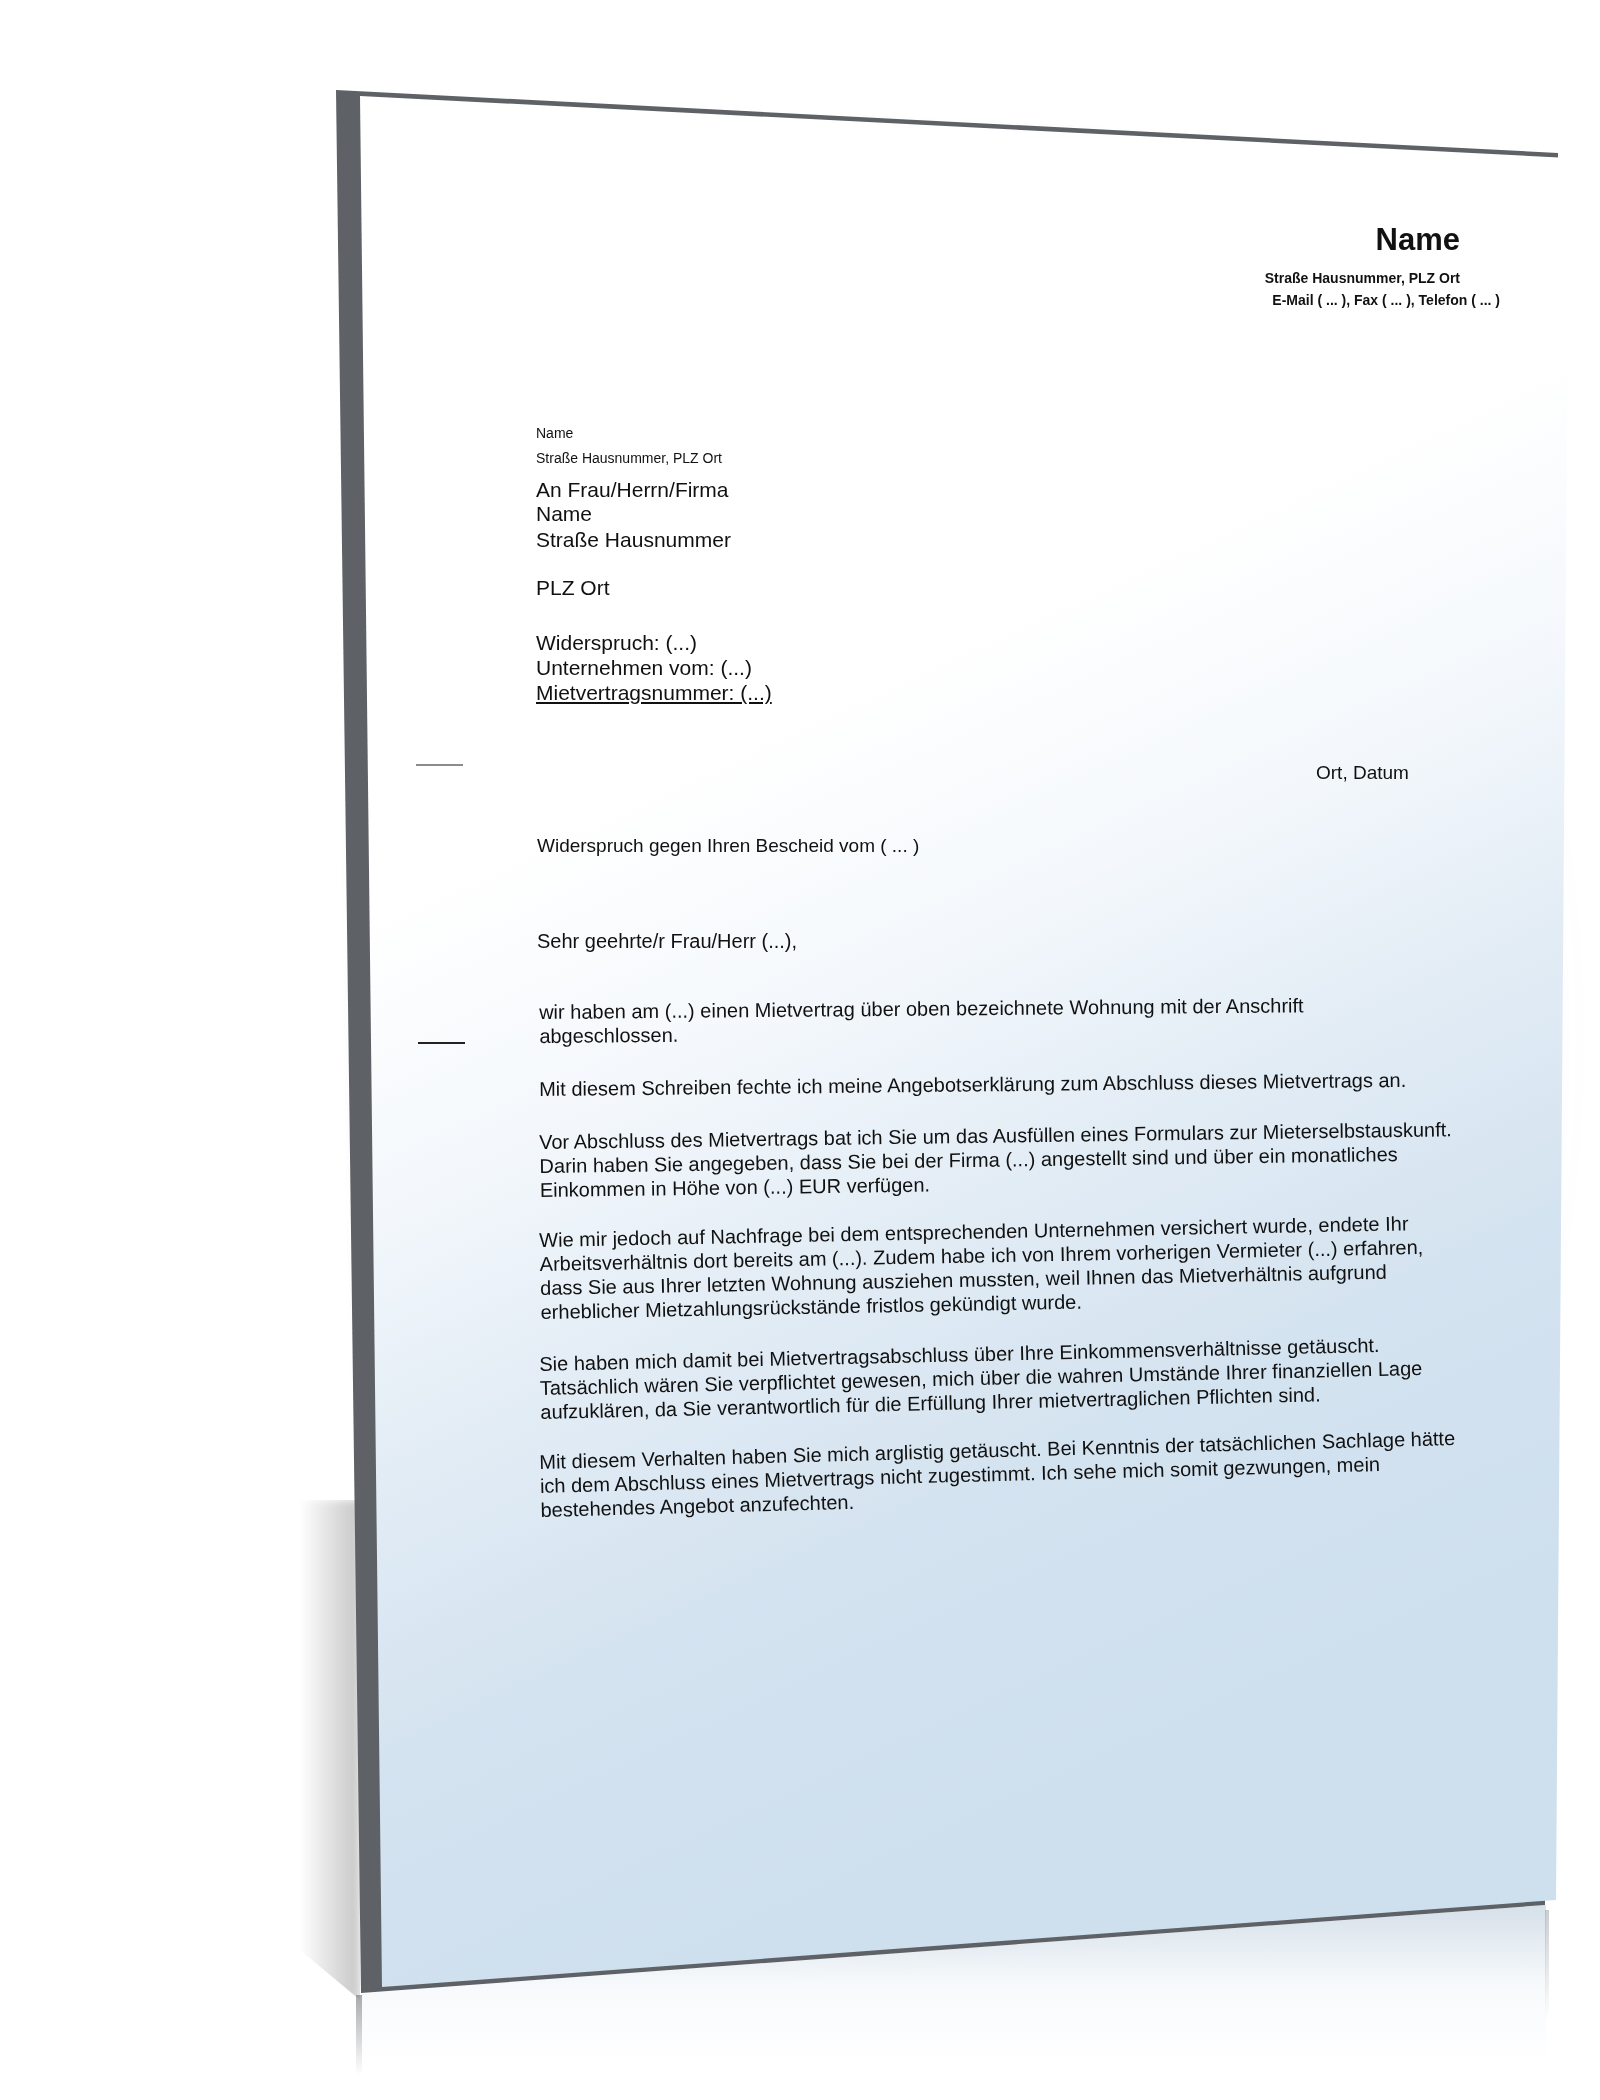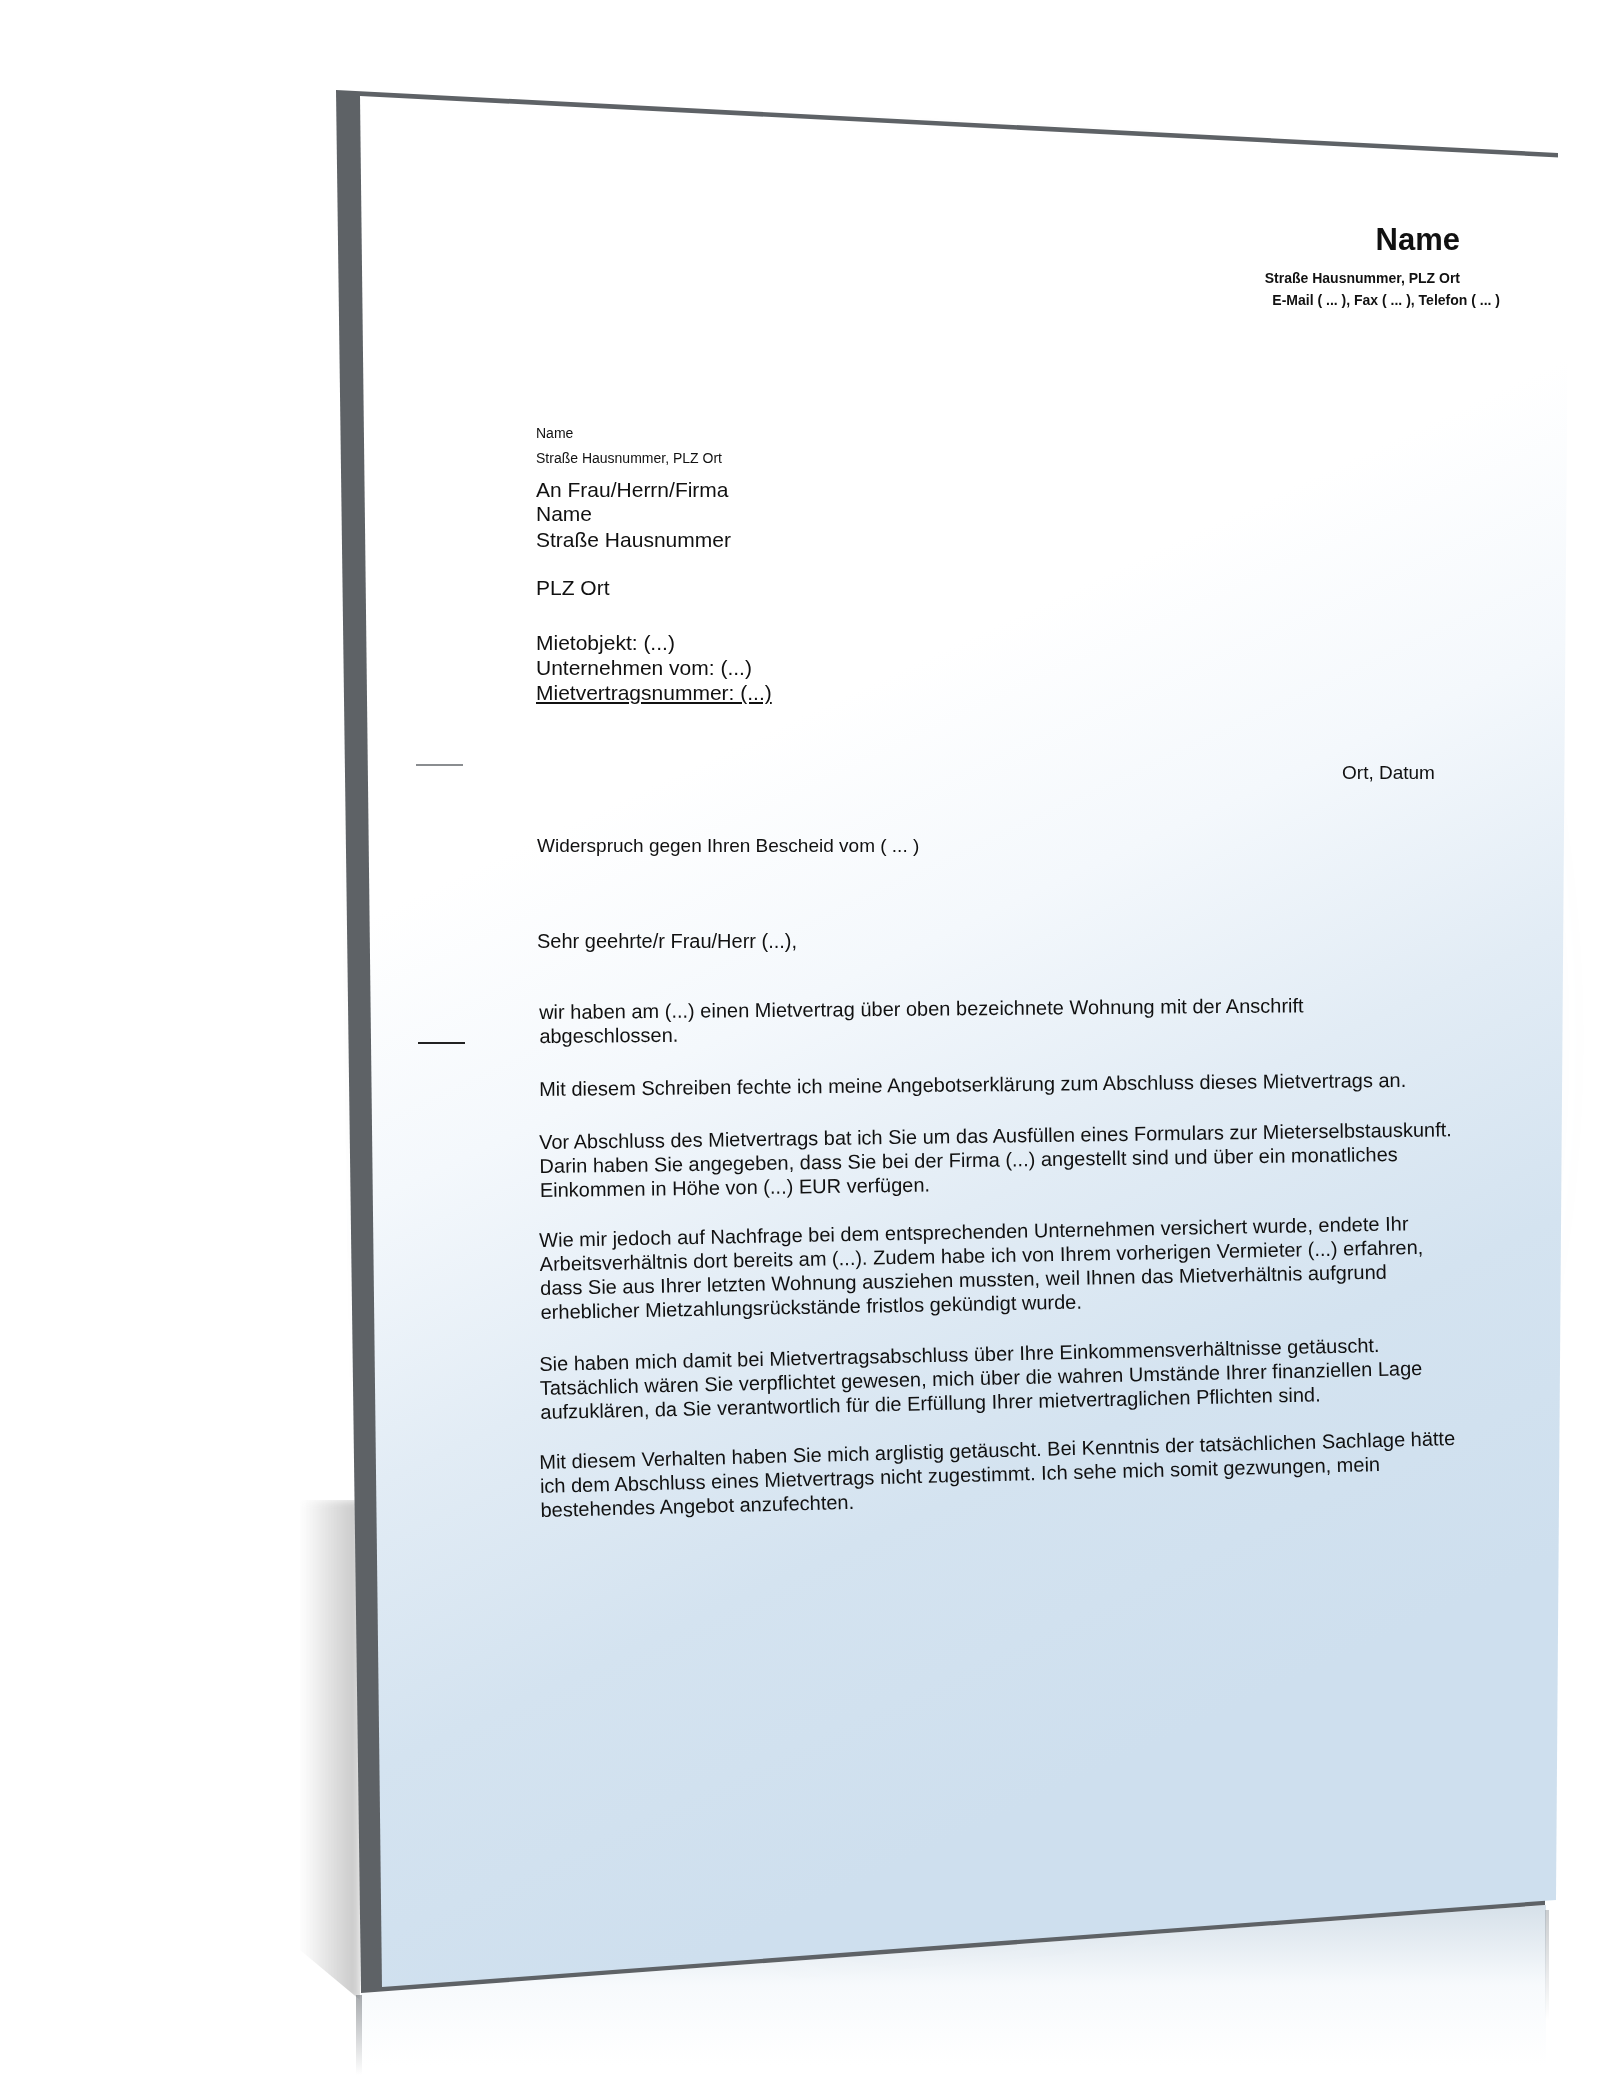--- a/index.html
+++ b/index.html
@@ -130,21 +130,21 @@
     }
     .info-line {
       left: 520px;
       font-size: 21px;
       line-height: 25px;
     }
     .date-line {
       left: 1300px;
       top: 762px;
       width: 145px;
-      text-align: center;
+      text-align: left;
       font-size: 19px;
     }
     .subject {
       left: 521px;
       top: 835px;
       font-size: 19px;
       font-weight: normal;
     }
     .salutation {
       left: 521px;
@@ -182,21 +182,21 @@
   <div class="txt sender-contact">E-Mail ( ... ), Fax ( ... ), Telefon ( ... )</div>
 
   <div class="txt return-line" style="top:425px;">Name</div>
   <div class="txt return-line" style="top:450px;">Straße Hausnummer, PLZ Ort</div>
 
   <div class="txt recipient-line" style="top:477px;">An Frau/Herrn/Firma</div>
   <div class="txt recipient-line" style="top:501px;">Name</div>
   <div class="txt recipient-line" style="top:527px;">Straße Hausnummer</div>
   <div class="txt recipient-line" style="top:575px;">PLZ Ort</div>
 
-  <div class="txt info-line" style="top:630px;">Mietobjekt: (...)</div>
+  <div class="txt info-line" style="top:630px;">Widerspruch: (...)</div>
   <div class="txt info-line" style="top:655px;">Unternehmen vom: (...)</div>
   <div class="txt info-line" style="top:680px;text-decoration:underline;">Mietvertragsnummer: (...)</div>
 
   <div class="fold-mark" style="left:400px; top:764px; width:47px; background:#8a8d90;"></div>
   <div class="fold-mark" style="left:402px; top:1042px; width:47px; background:#222;"></div>
 
   <div class="txt date-line">Ort, Datum</div>
 
   <div class="txt subject">Widerspruch gegen Ihren Bescheid vom ( ... )</div>
 

